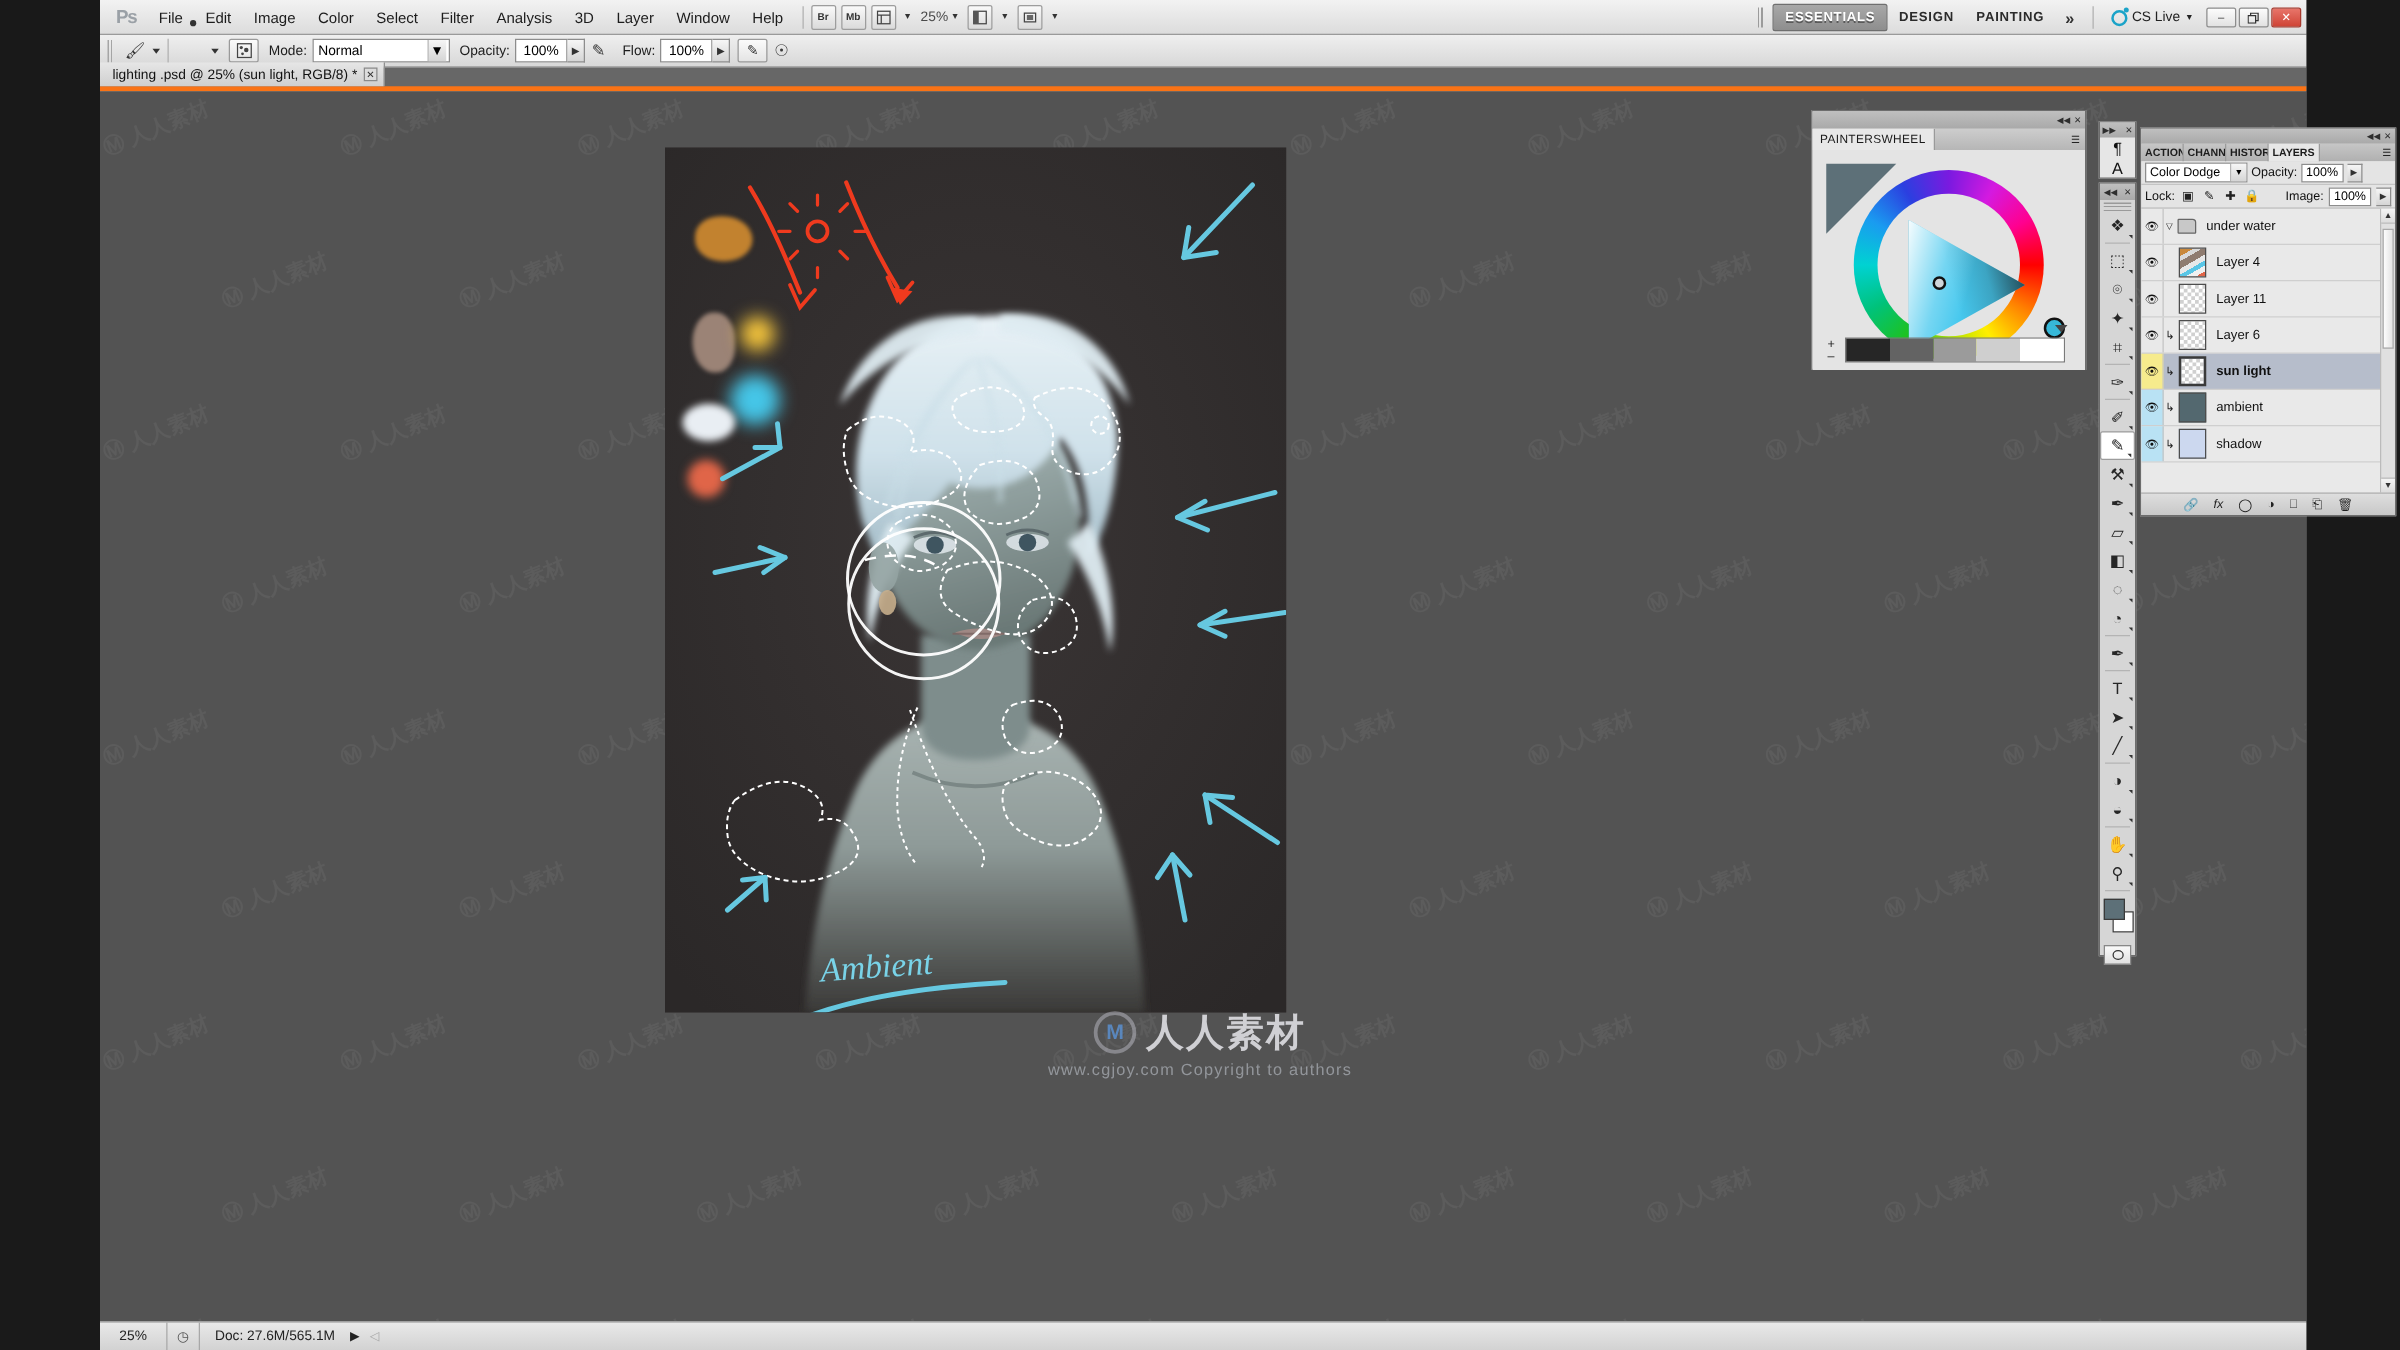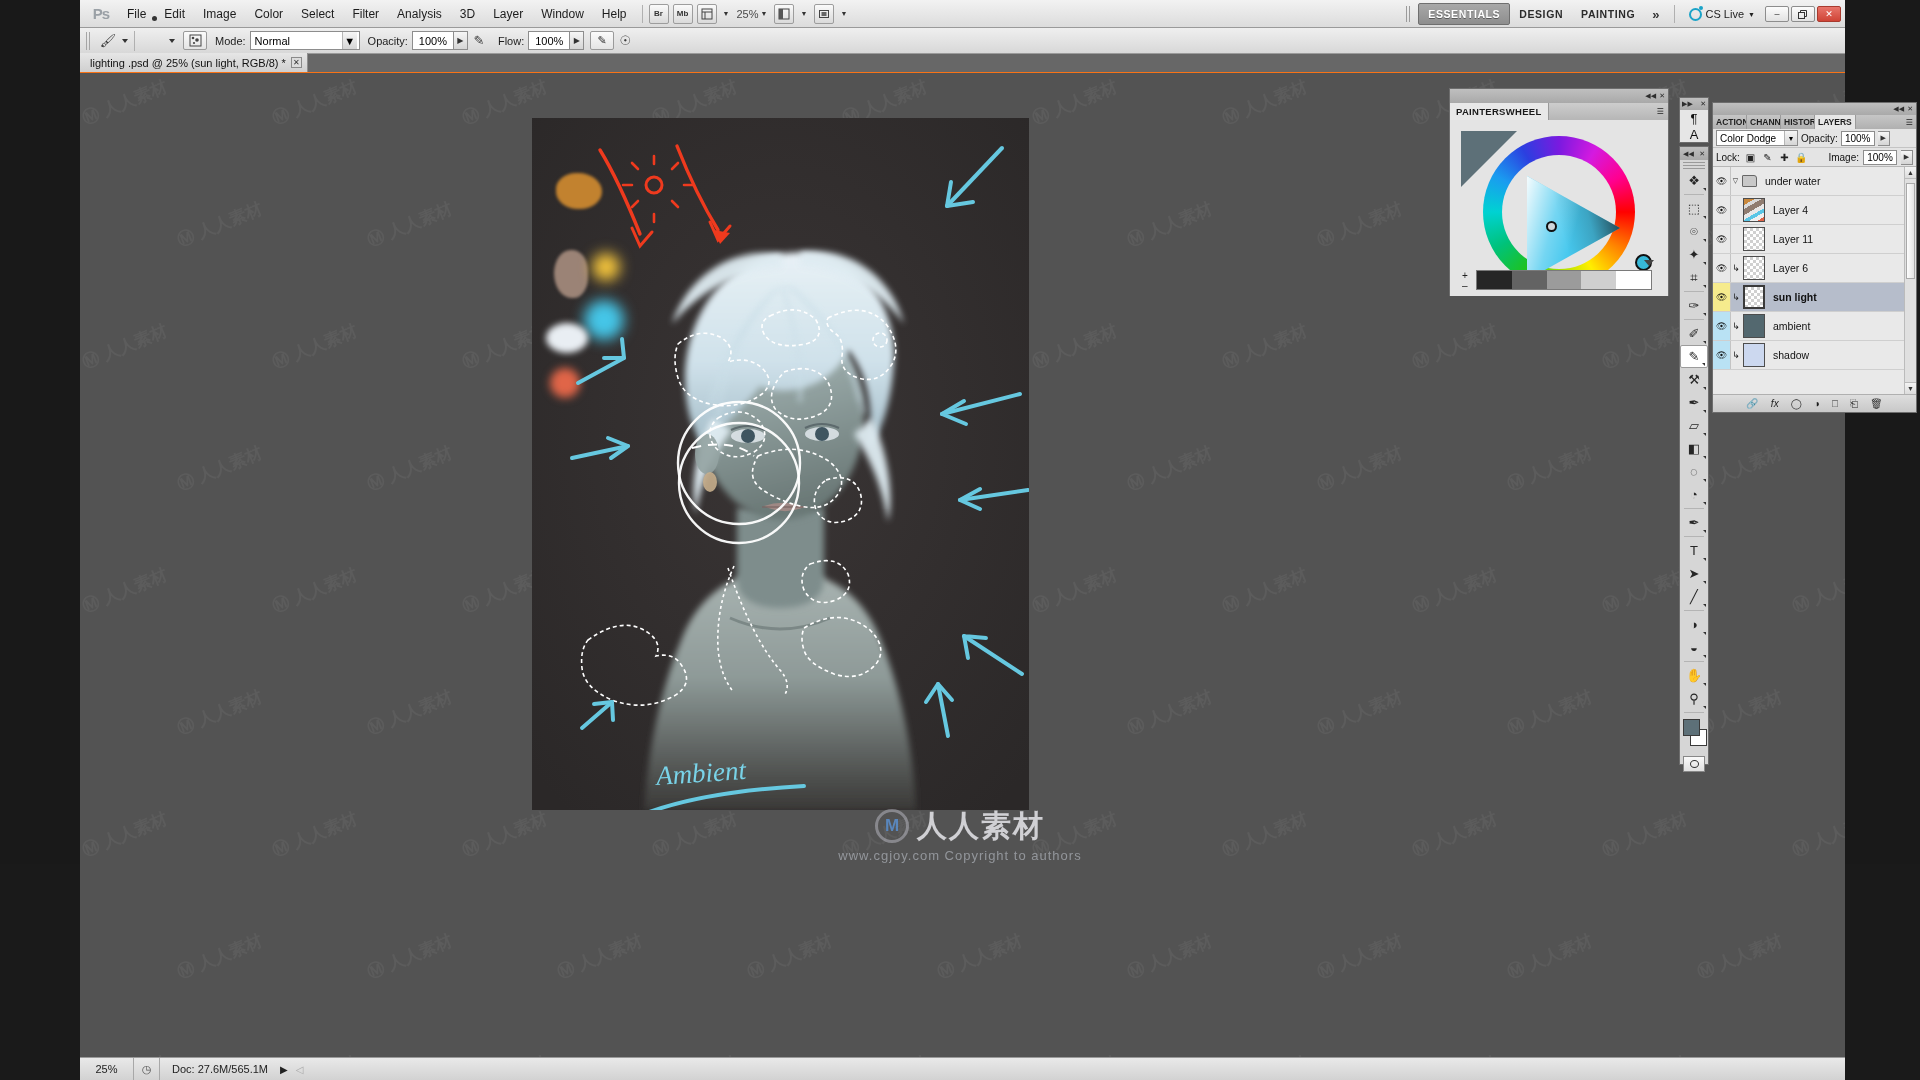--- a/index.html
+++ b/index.html
@@ -69,21 +69,21 @@
   .ob-num { width:42px; height:19px; border:1px solid #8d8d8d; background:#fff; font-size:11px;
             color:#000; display:flex; align-items:center; justify-content:center; }
   .ob-step { width:14px; height:19px; border:1px solid #8d8d8d; border-left:0;
              background:linear-gradient(#f6f6f6,#d5d5d5); font-size:8px; color:#333;
              display:flex; align-items:center; justify-content:center; }
   .ob-ico { width:22px;height:20px;display:flex;align-items:center;justify-content:center;font-size:13px;color:#3a3a3a;}
   .ob-vsep { width:1px;height:20px;background:#b0b0b0;margin:0 6px; }
 
   
   #tabbar { position:absolute; left:0; top:54px; width:100%; height:19px;
-            background:#676767; border-bottom:1px solid #f97316; display:flex; align-items:flex-end;}
+            background:#676767; border-bottom:4px solid #f97316; display:flex; align-items:flex-end;}
   .doctab { height:19px; background:linear-gradient(#e6e6e6,#cfcfcf); border-right:1px solid #8f8f8f;
             display:flex; align-items:center; padding:0 5px 0 10px; font-size:11px; color:#111; gap:5px;}
   .tab-x { width:11px; height:11px; border:1px solid #8a8a8a; background:#dcdcdc;
            font-size:8px; display:flex; align-items:center; justify-content:center; color:#333; }
 
   
   #workarea { position:absolute; left:0; top:73px; width:100%; bottom:23px; background:#535353; }
 
   
   #canvas { position:absolute; left:452px; top:45px; width:497px; height:692px;
@@ -103,21 +103,21 @@
   .sb-arrow { font-size:10px; color:#222; padding-right:8px; }
   .sb-arrow2 { font-size:10px; color:#a8a8a8; }
 
   
   #pw { position:absolute; left:1369px; top:88px; width:220px; height:208px;
         background:#d9d9d9; border:1px solid #6d6d6d; }
   #pw-head { height:14px; background:linear-gradient(#bfbfbf,#a9a9a9); display:flex;
              align-items:center; justify-content:flex-end; padding-right:3px; gap:3px; }
   .tiny-btn { font-size:7px; color:#2e2e2e; }
   #pw-tabrow { height:17px; background:linear-gradient(#cdcdcd,#b6b6b6); display:flex; align-items:stretch; }
-  #pw-tab { background:#e8e8e8; font-size:9.5px; font-weight:bold; color:#1a1a1a; letter-spacing:.3px;
+  #pw-tab { background:#e8e8e8; font-size:9.5px; font-weight:normal; color:#1a1a1a; letter-spacing:.3px;
             padding:4px 6px; display:flex; align-items:center; border-right:1px solid #9a9a9a; }
   #pw-menu { margin-left:auto; display:flex; align-items:center; padding-right:4px; font-size:8px; color:#222;}
   #pw-body { position:relative; height:176px; background:#e4e4e4; }
 
   .wheel-outer { position:absolute; left:33px; top:16px; width:152px; height:152px; border-radius:50%;
        background:conic-gradient(from 90deg,
          #ff0000 0deg,#ff8000 30deg,#ffee00 60deg,#a6e000 90deg,#1ec21e 120deg,
          #00c27a 150deg,#00d2d2 180deg,#1a9bf0 210deg,#2b3fe0 240deg,#7a1ae0 270deg,
          #d41ae0 300deg,#ff0090 330deg,#ff0000 360deg); }
   .wheel-inner { position:absolute; left:19px; top:19px; width:114px; height:114px;

